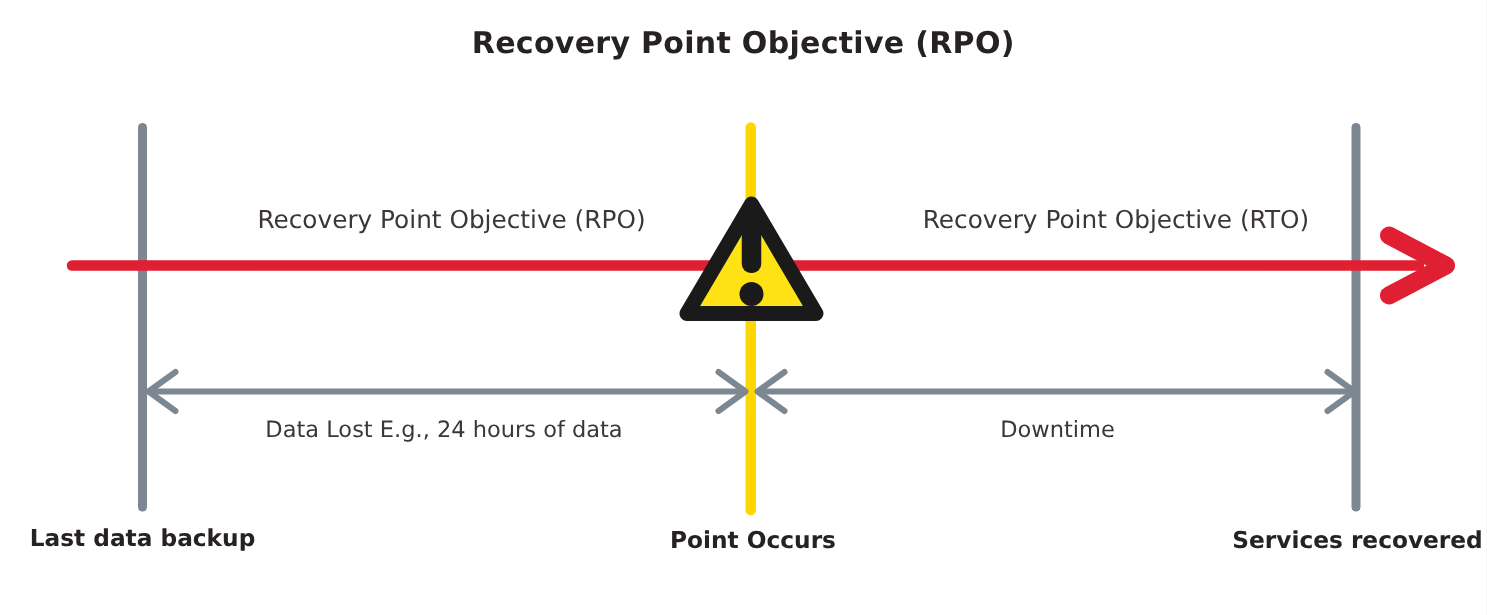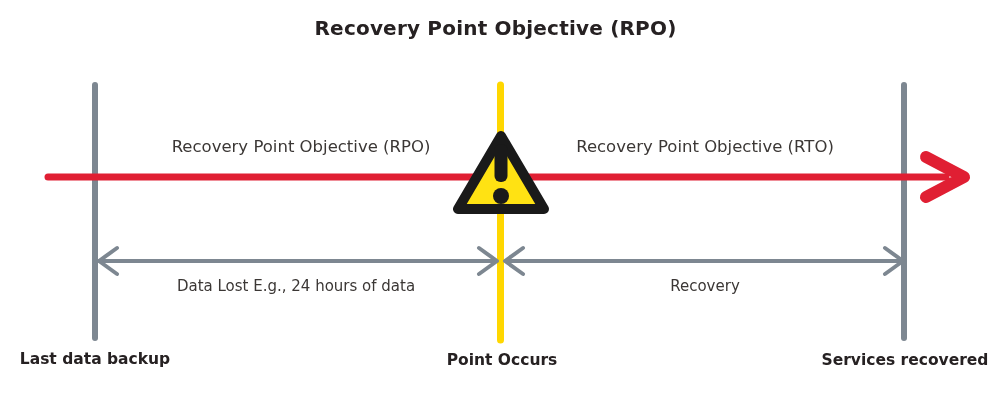--- a/index.html
+++ b/index.html
@@ -79,24 +79,24 @@
     </g>
 
     <g>
       <path class="tri-outline" d="M501,136 L458,209 L544,209 Z"></path>
       <rect class="excl" x="494.5" y="144" width="13" height="38" rx="6"></rect>
       <circle class="excl" cx="501" cy="196" r="8"></circle>
     </g>
   </svg>
 
   <div class="label" style="left:301px;top:137px">Recovery Point Objective (RPO)</div>
-  <div class="label" style="left:705px;top:137px">Recovery Point Objective (RTO)</div>
+  <div class="label" style="left:744px;top:137px">Recovery Point Objective (RTO)</div>
 
   <div class="label small" style="left:296px;top:277px">Data Lost E.g., 24 hours of data</div>
-  <div class="label small" style="left:705px;top:277px">Recovery</div>
+  <div class="label small" style="left:705px;top:277px">Downtime</div>
 
   <div class="label bold center-text" style="left:95px;top:350px">
     <span class="milestone-line">Last data backup</span>
   </div>
   <div class="label bold" style="left:502px;top:351px">Point Occurs</div>
   <div class="label bold" style="left:905px;top:351px">Services recovered</div>
 
 </div>
 
 </body></html>

